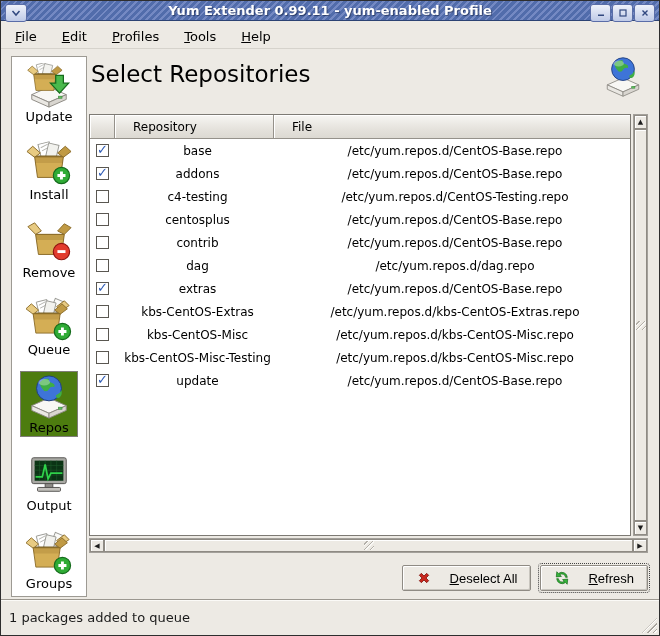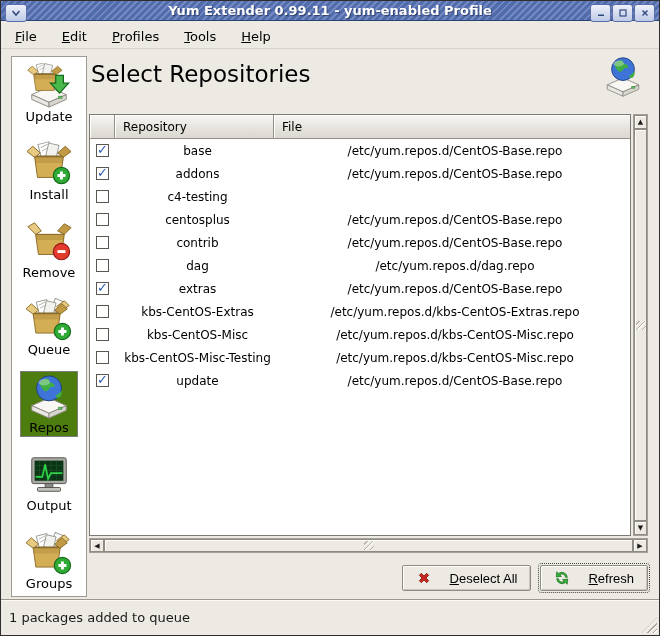--- a/index.html
+++ b/index.html
@@ -47,21 +47,21 @@
   .header-icon { position:absolute; right:4px; top:7px; width:42px; height:42px; }
 
   
   .table-widget { position:absolute; left:0; right:0; top:65px; height:439px;
     display:grid; grid-template-columns:1fr 15px; grid-template-rows:1fr 15px; gap:2px; }
   .table-view { grid-column:1; grid-row:1; background:#fff; border:1px solid #7d7a74; overflow:hidden;
     display:flex; flex-direction:column; }
   .thead { display:grid; grid-template-columns:25px 159px 1fr; height:24px; flex:0 0 24px; }
   .th { background:linear-gradient(#f7f6f3,#e4e1db 65%,#dcd9d2); border-right:1px solid #95918a;
     border-bottom:1px solid #95918a; box-shadow:inset 1px 1px 0 #fff;
-    display:flex; align-items:center; padding-left:8px; font-size:12px; }
+    display:flex; align-items:center; padding-left:18px; font-size:12px; }
   .rows { flex:1; }
   .row { display:grid; grid-template-columns:25px 159px 1fr; height:23px; align-items:center;text-align:center; }
   .cell-check { display:flex; justify-content:center; }
   .checkbox { width:13px; height:13px; background:#fff; border:1px solid #5a5751; position:relative; }
   .checkbox.checked::after { content:"✓"; position:absolute; left:0px; top:-3px; font-size:13px;
     font-weight:bold; color:#2d5ab4; }
   .cell-repo, .cell-file { padding-left:6px; white-space:nowrap; overflow:hidden; }
 
   
   .vscroll { grid-column:2; grid-row:1; display:flex; flex-direction:column; background:#dbd8d2;
@@ -328,20 +328,21 @@
                 </div>
                 <div class="cell-repo">addons</div>
                 <div class="cell-file">/etc/yum.repos.d/CentOS-Base.repo</div>
               </div>
 
               <div class="row">
                 <div class="cell-check">
                   <span class="checkbox"></span>
                 </div>
                 <div class="cell-repo">c4-testing</div>
+                <div class="cell-file">/etc/yum.repos.d/CentOS-Testing.repo</div>
               </div>
 
               <div class="row">
                 <div class="cell-check">
                   <span class="checkbox"></span>
                 </div>
                 <div class="cell-repo">centosplus</div>
                 <div class="cell-file">/etc/yum.repos.d/CentOS-Base.repo</div>
               </div>
 

